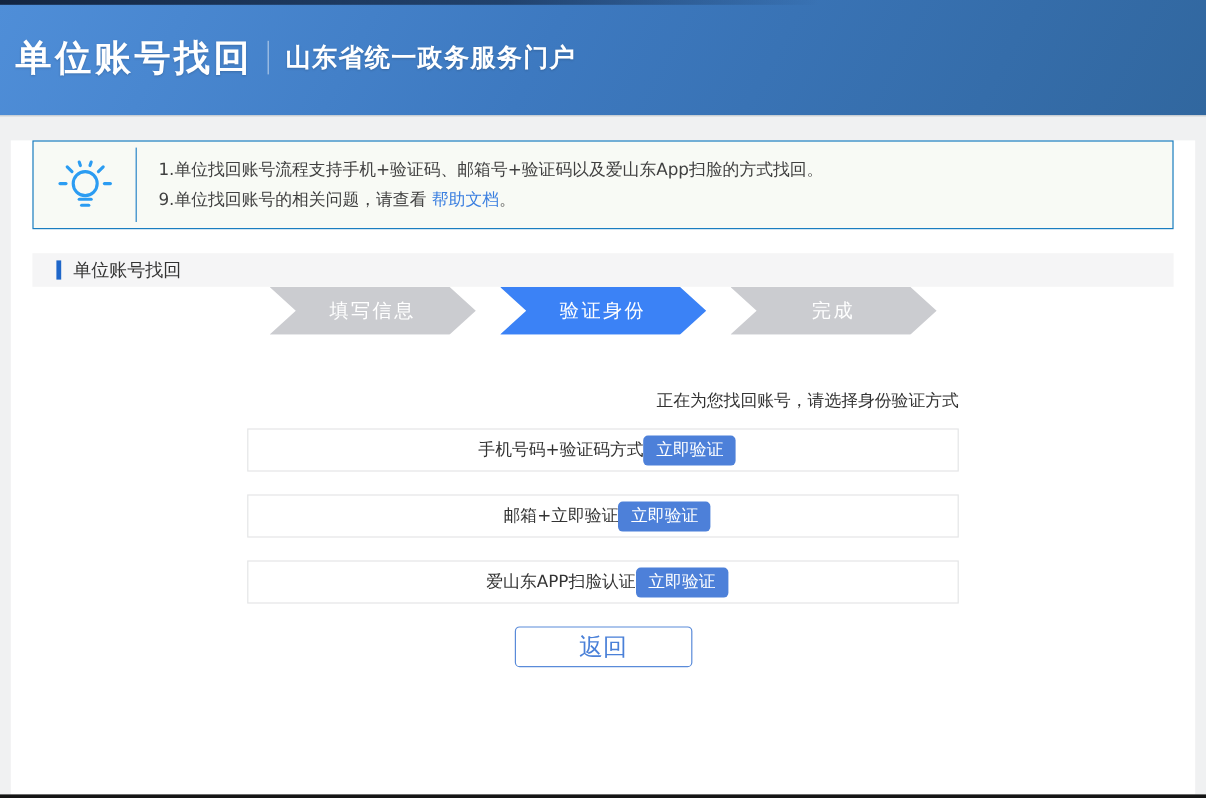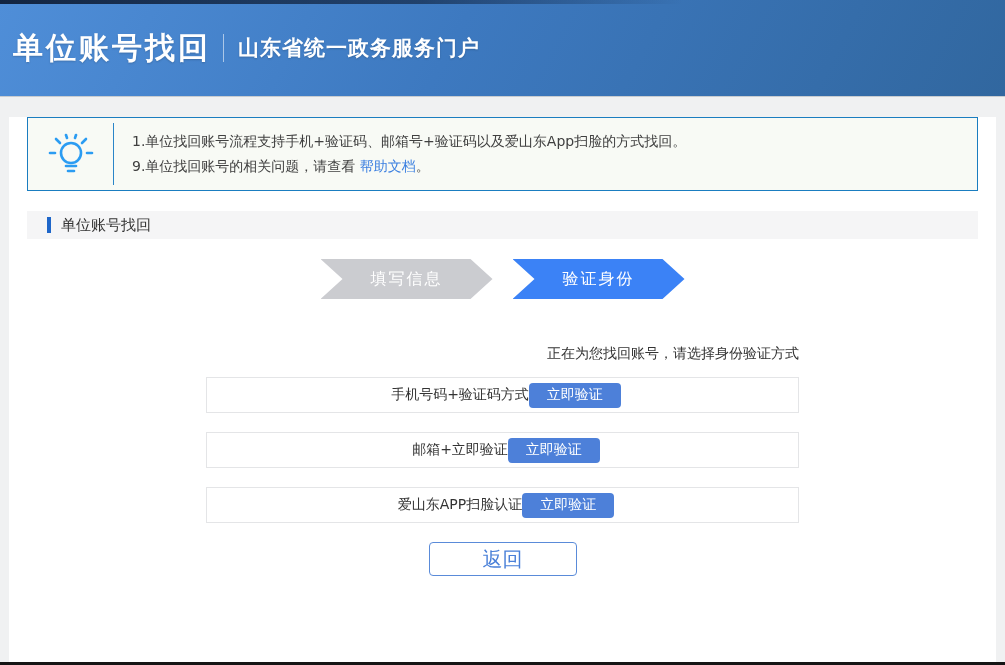--- a/index.html
+++ b/index.html
@@ -66,21 +66,20 @@
     height: 28px;
     background: #f5f5f6;
     display: flex;
     align-items: center;
   }
   .section-bar { width: 4px; height: 16px; background: #1e66c9; margin: 0 10px 0 20px; }
   .section-title { font-size: 15px; color: #333333; }
 
   
   .steps {
-    margin-top: 20px;
     display: flex;
     justify-content: center;
     gap: 20px;
   }
   .step {
     width: 172px; height: 40px; line-height: 40px;
     text-align: center;
     color: #ffffff; font-size: 16px; letter-spacing: 2px;
     background: #cbccd0;
     clip-path: polygon(0% 0%, calc(100% - 22px) 0%, 100% 50%, calc(100% - 22px) 100%, 0% 100%, 22px 50%);
@@ -95,21 +94,21 @@
     border: 1px solid #e4e5e7;
     background: #ffffff;
     display: flex;
     align-items: center;
     justify-content: center;
     padding: 0 5px 0 12px;
     margin-bottom: 19px;
   }
   .method-label { font-size: 14px; color: #333333; }
   .verify-btn {
-    width: 92px; height: 25px;
+    width: 77px; height: 25px;
     background: #4d80d9; color: #ffffff;
     border: none; border-radius: 4px;
     font-size: 14px;
     font-family: "DejaVu Sans", "Liberation Sans", sans-serif;
     cursor: pointer;
   }
   .back-wrap { margin-top: 11px; text-align: center; }
   .back-btn {
     width: 148px; height: 34px;
     background: #ffffff;
@@ -162,20 +161,21 @@
     </section>
 
     <div class="section-strip">
       <span class="section-bar"></span>
       <span class="section-title">单位账号找回</span>
     </div>
 
     <div class="steps">
       <div class="step">填写信息</div>
       <div class="step active">验证身份</div>
+      <div class="step">完成</div>
     </div>
 
     <div class="method-col">
       <p class="prompt">正在为您找回账号，请选择身份验证方式</p>
 
       <div class="method-row">
         <span class="method-label">手机号码+验证码方式</span>
         <button class="verify-btn">立即验证</button>
       </div>
 

